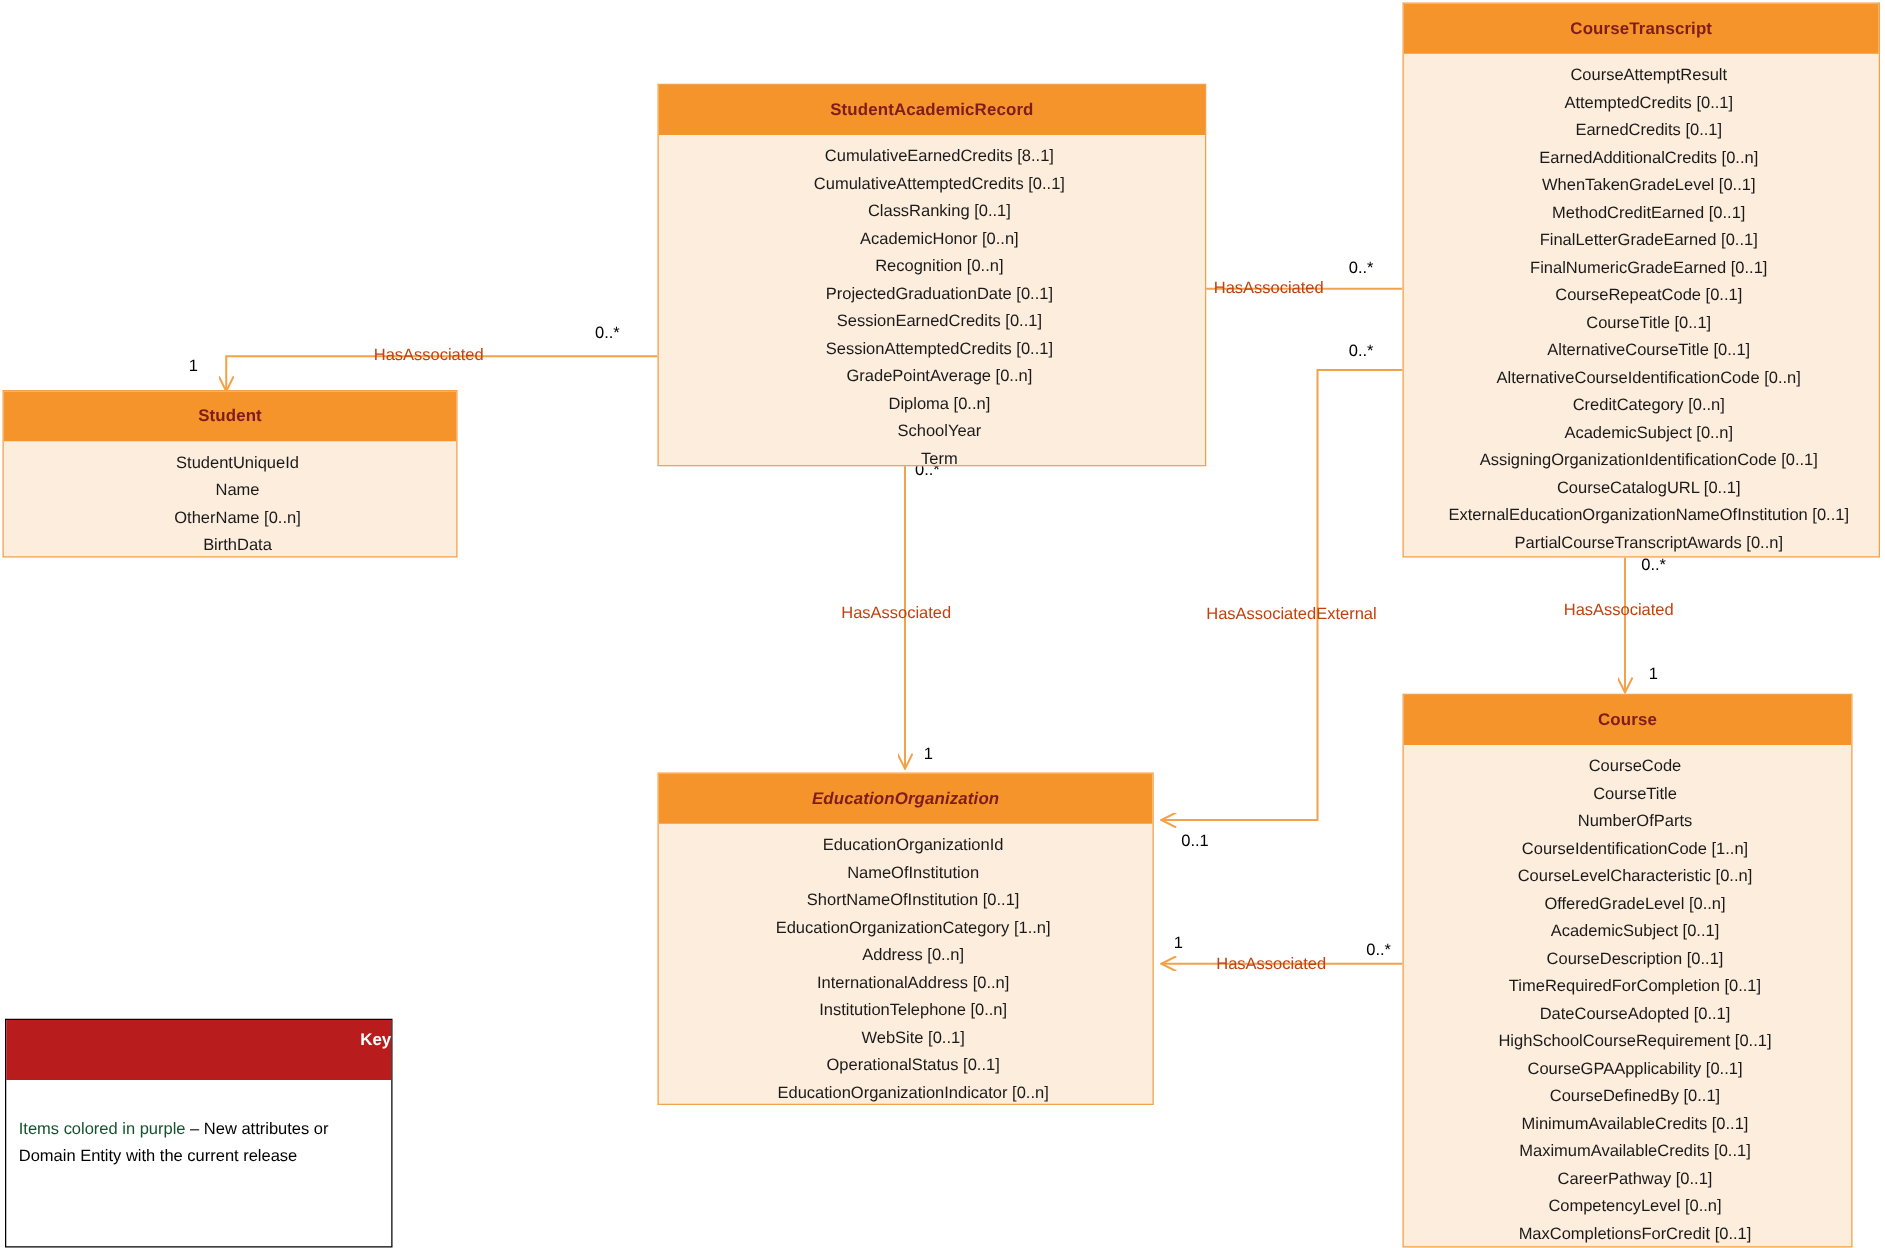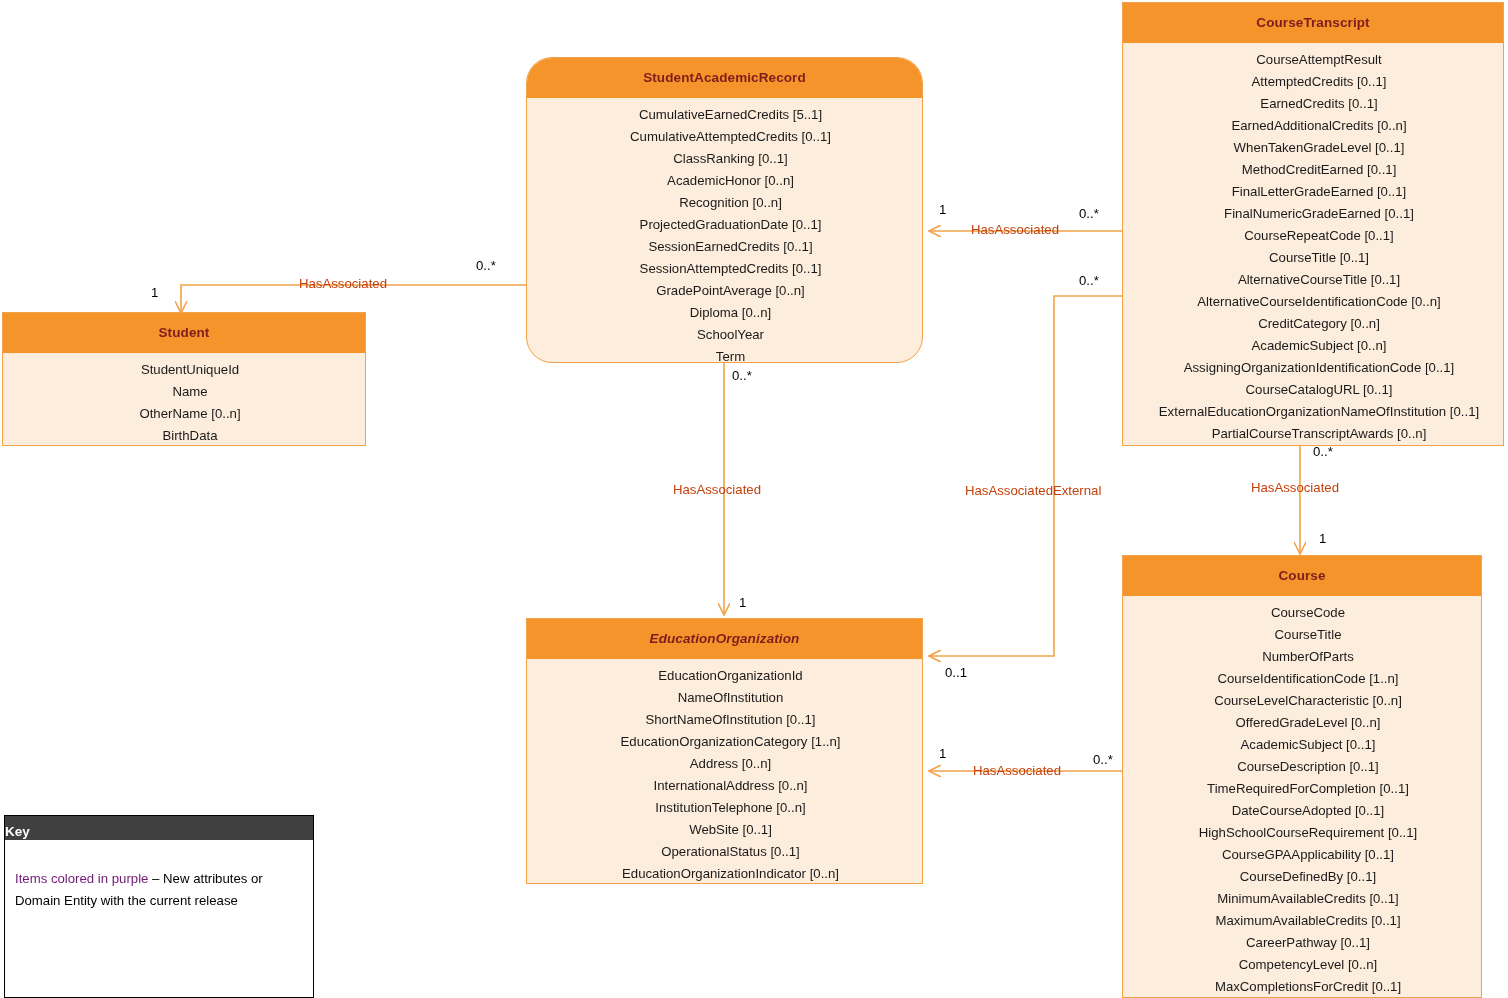--- a/index.html
+++ b/index.html
@@ -46,35 +46,35 @@
   }
 
   
   .key-box{
     position:absolute;
     box-sizing:border-box;
     border:1px solid #000000;
     background:#ffffff;
   }
   .key-header{
-    background:#404040;
+    background:#b91c1c;
     color:#ffffff;
     font-weight:bold;
     font-size:13.5px;
-    text-align:left;
+    text-align:right;
     line-height:32px;
-    height:24px;
+    height:48px;
   }
   .key-body{
     padding:28px 10px 10px 10px;
     font-size:13.2px;
     line-height:22px;
     color:#000000;
   }
-  .purple{color:#701a75;}
+  .purple{color:#14532d;}
 
   
   .edge-label{
     position:absolute;
     font-size:13.2px;
     color:#c2410c;
     white-space:nowrap;
   }
   .mult{
     position:absolute;
@@ -148,24 +148,24 @@
     <div class="entity-header">Student</div>
     <ul class="attrs">
         <li>StudentUniqueId</li>
         <li>Name</li>
         <li>OtherName [0..n]</li>
         <li>BirthData</li>
         <li>Citizenship [0..1]</li>
       </ul>
   </div>
 
-  <div class="entity" style="left:526px;top:57px;width:397px;height:306px;border-radius:26px;">
+  <div class="entity" style="left:526px;top:67px;width:439px;height:306px;">
     <div class="entity-header">StudentAcademicRecord</div>
     <ul class="attrs">
-        <li>CumulativeEarnedCredits [5..1]</li>
+        <li>CumulativeEarnedCredits [8..1]</li>
         <li>CumulativeAttemptedCredits [0..1]</li>
         <li>ClassRanking [0..1]</li>
         <li>AcademicHonor [0..n]</li>
         <li>Recognition [0..n]</li>
         <li>ProjectedGraduationDate [0..1]</li>
         <li>SessionEarnedCredits [0..1]</li>
         <li>SessionAttemptedCredits [0..1]</li>
         <li>GradePointAverage [0..n]</li>
         <li>Diploma [0..n]</li>
         <li>SchoolYear</li>

